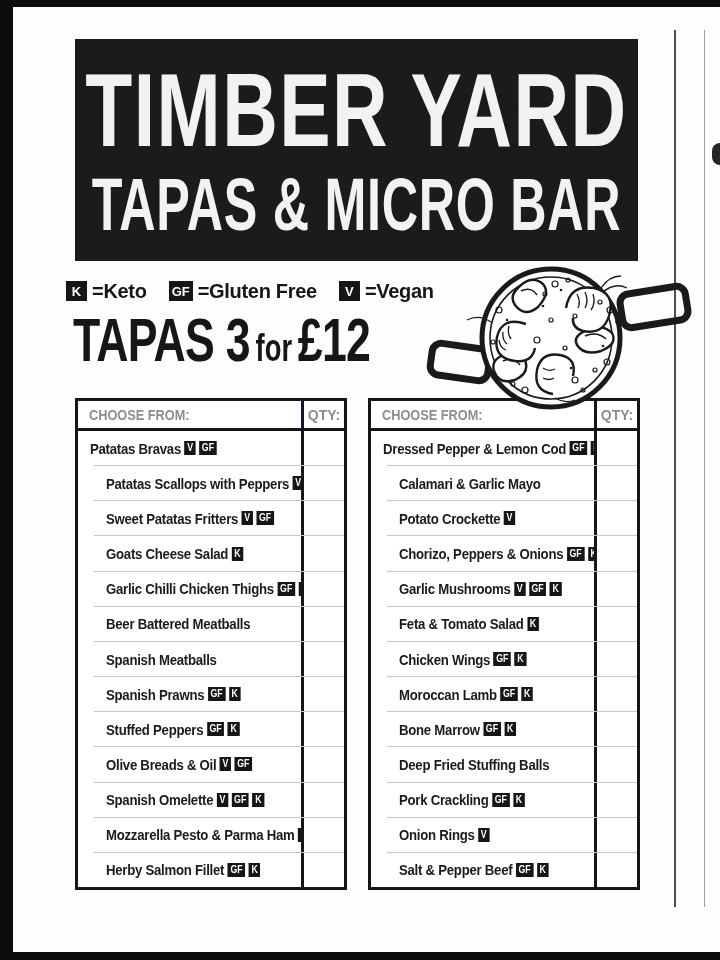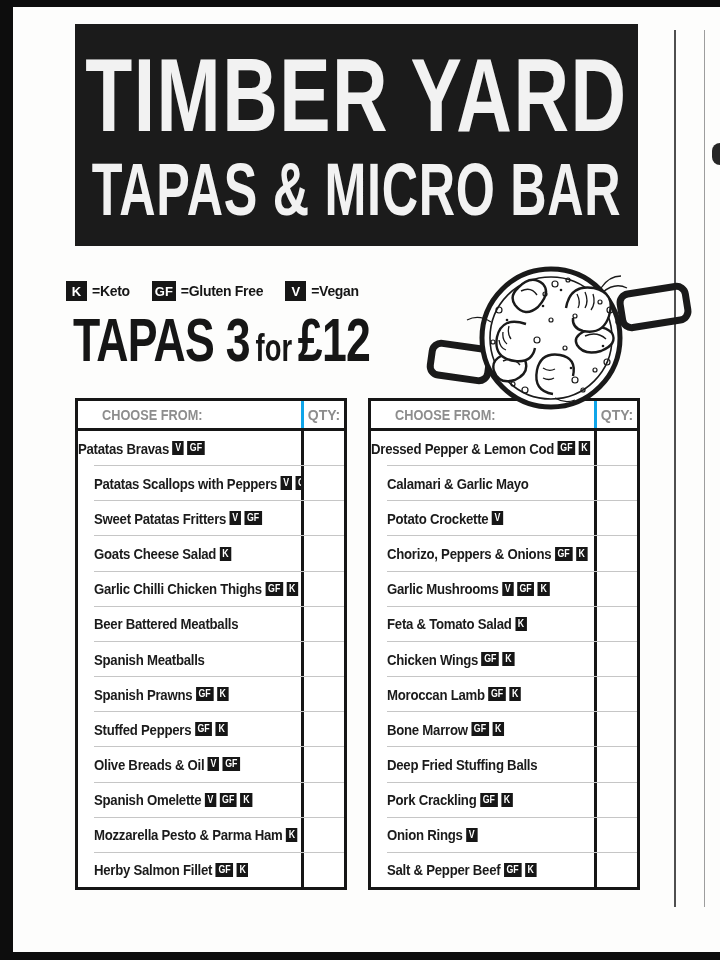--- a/index.html
+++ b/index.html
@@ -7,60 +7,60 @@
     width:720px;height:960px;position:relative;overflow:hidden;
     background:#0d0d0d;
     font-family:"Liberation Sans", sans-serif;
   }
   .page{position:absolute;left:13px;top:7px;width:707px;height:945px;background:#fdfdfc;}
   .abs{position:absolute;}
   .cond{display:inline-block;transform:scaleX(.85);transform-origin:left center;white-space:nowrap;}
 
   
   .header-block{
-    left:62px;top:17px;width:563px;height:222px;background:#1b1b1b;
+    left:62px;top:32px;width:563px;height:222px;background:#1b1b1b;
     display:flex;flex-direction:column;align-items:center;justify-content:center;
     overflow:hidden;color:#f2f2f2;
   }
   .hl1,.hl2{display:inline-block;transform-origin:center;white-space:nowrap;font-weight:700;line-height:1;}
   .hl1{font-size:104px;transform:scaleX(.74);letter-spacing:2px;}
   .hl2{font-size:74px;transform:scaleX(.68);letter-spacing:1px;margin-top:6px;}
 
   
   .legend{left:53px;top:271px;height:26px;display:flex;align-items:center;}
   .lg-badge{
     background:#161616;color:#fff;font-weight:700;font-size:13px;
     min-width:15px;height:20px;display:inline-flex;align-items:center;justify-content:center;
     padding:0 3px;margin-right:5px;
   }
-  .lg-label{font-weight:700;font-size:14px;color:#161616;margin-right:22px;letter-spacing:-0.3px;}
+  .lg-label{font-weight:700;font-size:20px;color:#161616;margin-right:22px;letter-spacing:-0.3px;}
 
   
   .offer{left:60px;top:297px;display:flex;align-items:baseline;
     transform:scaleX(.72);transform-origin:left center;white-space:nowrap;
     font-weight:700;color:#161616;}
   .offer .big{font-size:62px;letter-spacing:-1px;}
   .offer .small{font-size:38px;padding:0 8px;}
 
   
   .menu-table{
     border:3px solid #161616;background:#fff;
     display:flex;flex-direction:column;top:391px;height:486px;width:266px;
   }
   .menu-table.left{left:62px;}
   .menu-table.right{left:355px;}
   .thead{display:flex;border-bottom:3px solid #161616;height:27px;flex:0 0 27px;}
-  .th-name{flex:1;display:flex;align-items:center;padding-left:24px;color:#8d8d8d;
+  .th-name{flex:1;display:flex;align-items:center;padding-left:11px;color:#8d8d8d;
     font-weight:700;font-size:15px;}
-  .th-qty{width:40px;border-left:3px solid #0ea5e9;display:flex;align-items:center;
+  .th-qty{width:40px;border-left:3px solid #0f172a;display:flex;align-items:center;
     justify-content:center;color:#8d8d8d;font-weight:700;font-size:14px;}
   .tbody{flex:1;display:flex;flex-direction:column;}
   .row{flex:1;display:flex;min-height:0;}
   .row + .row{border-top:1px solid #c6c6c6;margin-left:16px;}
-  .cell-name{flex:1;display:flex;align-items:center;padding-left:0;overflow:hidden;}
+  .cell-name{flex:1;display:flex;align-items:center;padding-left:12px;overflow:hidden;}
   .line{display:inline-flex;align-items:center;transform:scaleX(.88);
     transform-origin:left center;white-space:nowrap;}
   .item-name{font-weight:700;font-size:15px;color:#1b1b1b;letter-spacing:-0.3px;}
   .badge{
     background:#161616;color:#fff;font-weight:700;font-size:10px;line-height:1;
     padding:2px 3px;margin-left:4px;display:inline-block;
   }
   .cell-qty{width:40px;border-left:3px solid #161616;}
 
   

